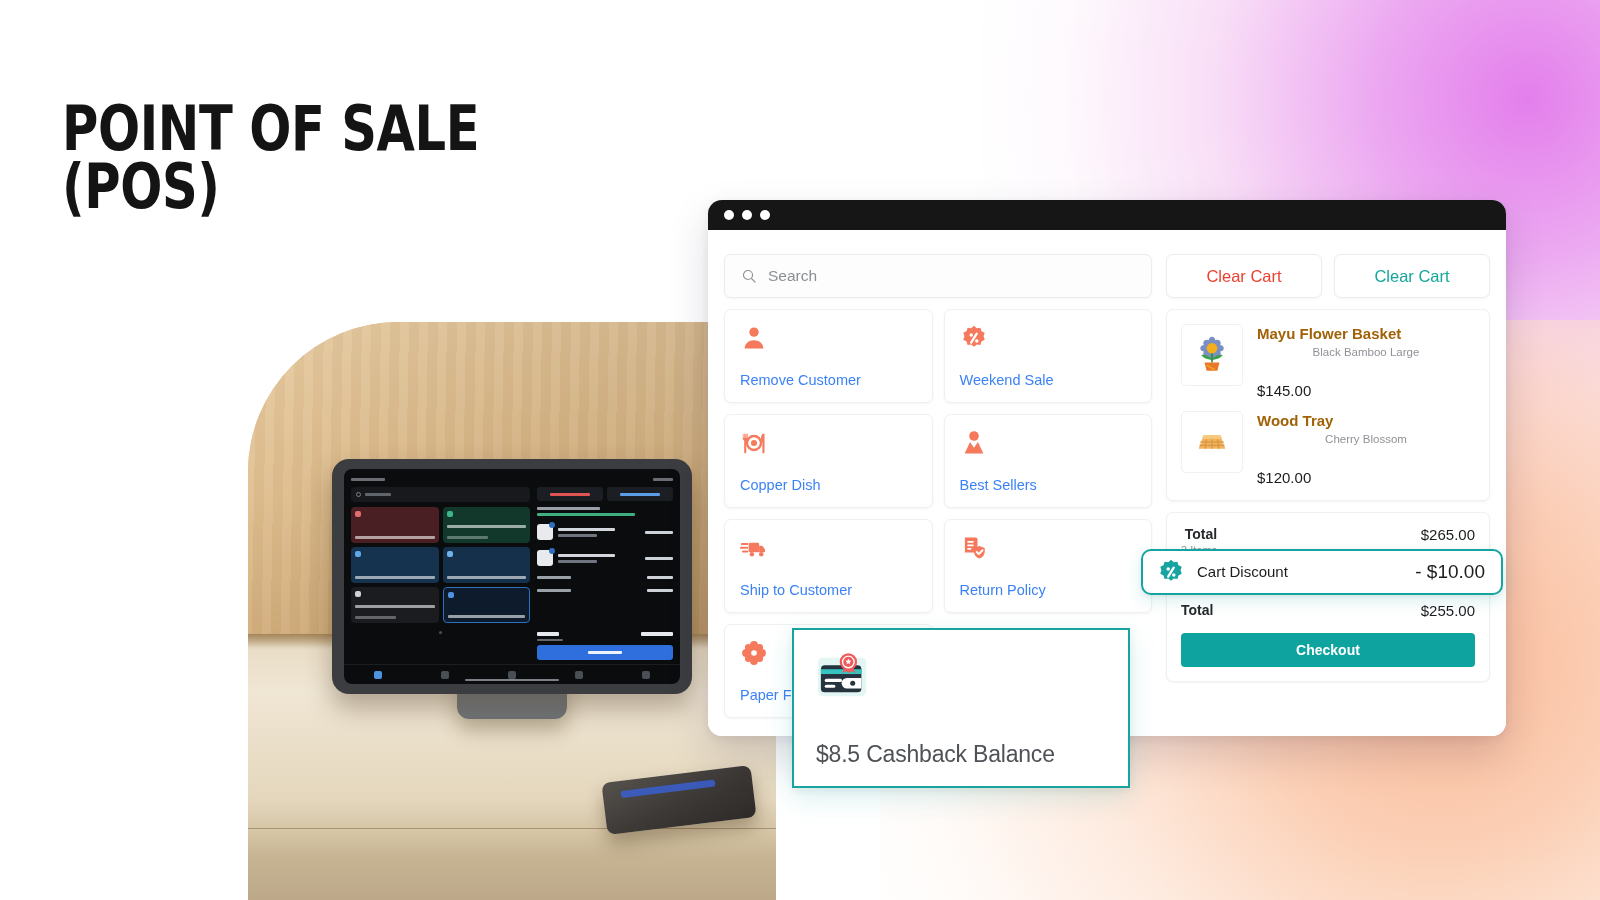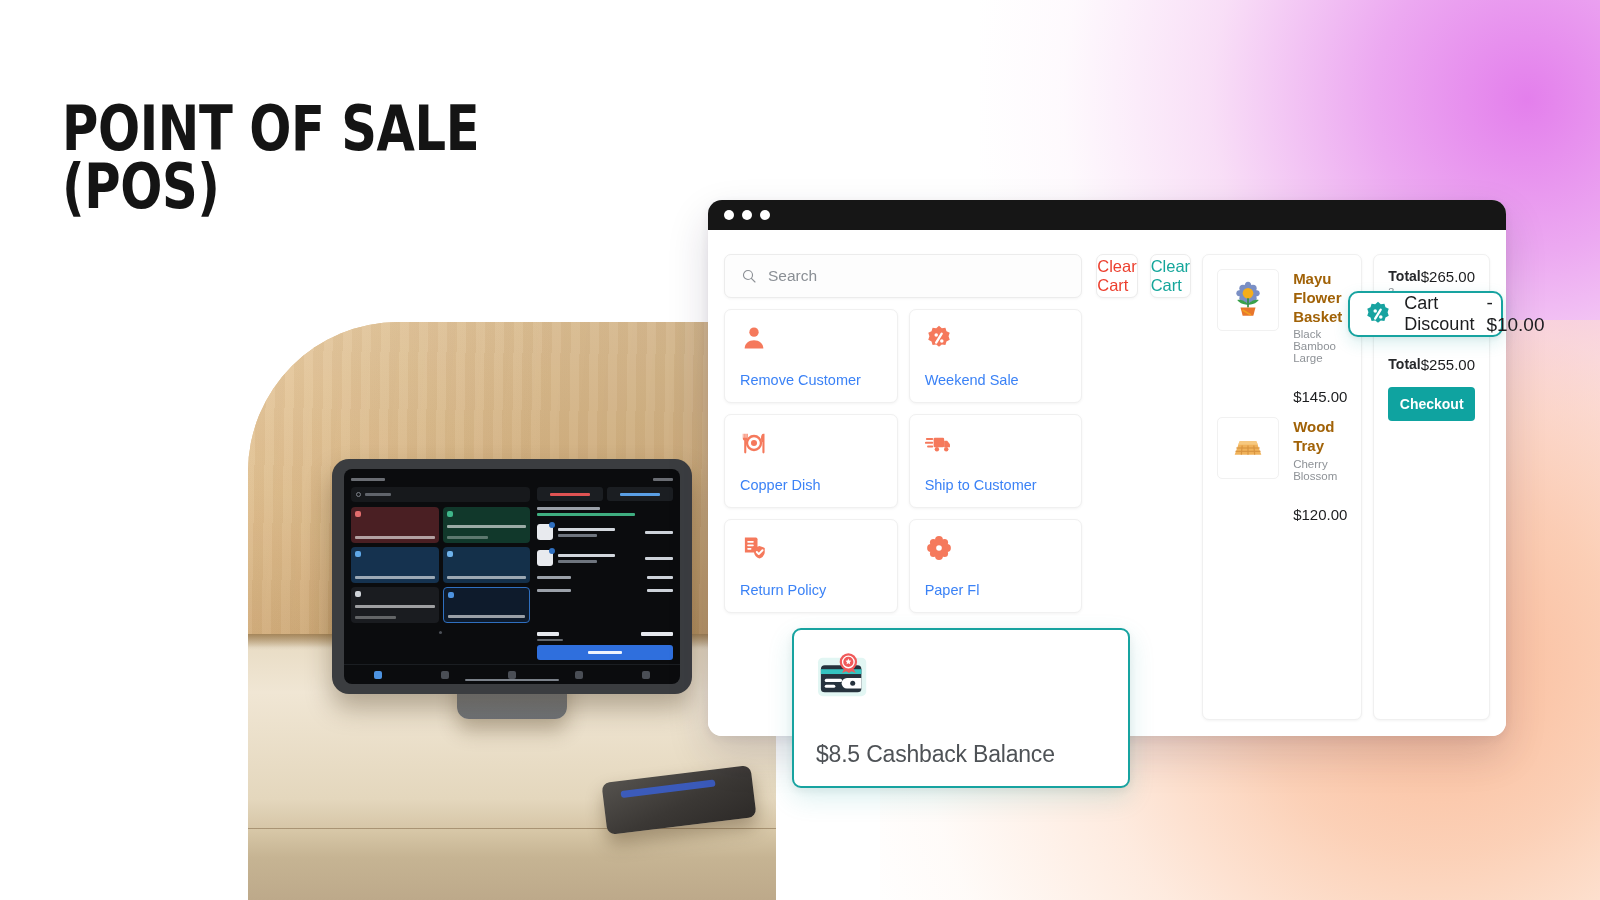--- a/index.html
+++ b/index.html
@@ -296,21 +296,21 @@
     border: 1px solid #f0f0f0;
     border-radius: 7px;
     box-shadow: 0 1px 3px rgba(0,0,0,0.05);
     padding: 14px 15px;
     display: flex; flex-direction: column; justify-content: space-between;
   }
   .tile-icon { width: 28px; height: 28px; color: #f5795c; }
   .tile-label { font-size: 14.5px; color: #3b82f6; }
 
   
-  .pane-right { flex: 1; display: flex; gap: 11px; }
+  .pane-right { flex: 1; display: flex; flex-direction: column; gap: 11px; }
   .cart-actions { display: flex; gap: 12px; }
   .cart-btn {
     flex: 1; height: 44px;
     background: #ffffff;
     border: 1px solid #ececec;
     border-radius: 7px;
     box-shadow: 0 1px 3px rgba(0,0,0,0.045);
     display: flex; align-items: center; justify-content: center;
     font-size: 16.5px; font-weight: 400;
   }
@@ -329,21 +329,21 @@
   .item-thumb {
     width: 62px; height: 62px; flex: none;
     background: #ffffff;
     border: 1px solid #f1f1f1;
     border-radius: 5px;
     display: flex; align-items: center; justify-content: center;
   }
   .item-thumb svg { width: 40px; height: 40px; }
   .item-info { flex: 1; padding-top: 1px; }
   .item-name { font-size: 15px; font-weight: 700; color: #a16207; line-height: 1.25; }
-  .item-variant { font-size: 11.5px; color: #8e9297; margin-top: 2px; }
+  .item-variant { font-size: 11.5px; color: #8e9297; margin-top: 2px; text-align: center; }
   .item-price { font-size: 15px; color: #1c1d1f; margin-top: 24px; }
 
   .totals-card {
     background: #ffffff;
     border: 1px solid #f0f0f0;
     border-radius: 7px;
     box-shadow: 0 1px 3px rgba(0,0,0,0.05);
     padding: 13px 14px 14px;
     position: relative;
   }
@@ -376,31 +376,31 @@
     background: #ffffff;
     border: 2px solid #17a3a0;
     border-radius: 10px;
     box-shadow: 0 6px 16px rgba(23,163,160,0.16), 0 2px 5px rgba(0,0,0,0.05);
     display: flex; align-items: center;
     padding: 0 16px 0 14px;
     gap: 12px;
     z-index: 5;
   }
   .discount-badge { width: 28px; height: 28px; flex: none; }
-  .discount-label { flex: 1; font-size: 18px; color: #1c1d1f; }
+  .discount-label { flex: 1; font-size: 15px; color: #1c1d1f; }
   .discount-value { font-size: 19px; color: #1c1d1f; }
 
   
   .cashback {
     position: absolute;
     left: 792px; top: 628px;
     width: 338px; height: 160px;
     background: #ffffff;
     border: 2px solid #17a3a0;
-    border-radius: 9px;
+    border-radius: 0;
     box-shadow: 0 10px 26px rgba(23,163,160,0.16), 0 3px 8px rgba(0,0,0,0.06);
     padding: 18px 22px;
     display: flex; flex-direction: column; justify-content: space-between;
     z-index: 40;
   }
   .cashback-icon { width: 58px; height: 54px; }
   .cashback-text { font-size: 23px; color: #4e5256; letter-spacing: -0.2px; }
 </style>
 </head>
 <body>
@@ -573,20 +573,27 @@
           <div class="tile">
             <svg class="tile-icon" viewBox="0 0 24 24">
               <circle cx="12" cy="12" r="6" fill="none" stroke="currentColor" stroke-width="2"></circle>
               <circle cx="12" cy="12" r="2.6" fill="currentColor"></circle>
               <path d="M2.4 4v4.2c0 .9.5 1.5 1.2 1.7V20a.9.9 0 001.8 0v-10c.7-.2 1.2-.8 1.2-1.7V4h-1.1v3.4h-.7V4h-1.1v3.4h-.7V4z" fill="currentColor"></path>
               <path d="M20 4c-1.2 0-2 1.6-2 4 0 1.7.5 2.9 1.2 3.4V20a.9.9 0 001.8 0V4z" fill="currentColor"></path>
             </svg>
             <span class="tile-label">Copper Dish</span>
           </div>
 
+          <div class="tile">
+            <svg class="tile-icon" viewBox="0 0 24 24" fill="currentColor">
+              <circle cx="12" cy="6" r="4.1"></circle>
+              <path d="M8.6 11.2L4 21h16l-4.6-9.8L12 16z"></path>
+            </svg>
+            <span class="tile-label">Best Sellers</span>
+          </div>
 
           <div class="tile">
             <svg class="tile-icon" viewBox="0 0 24 24" fill="currentColor">
               <rect x="7.4" y="7.6" width="9" height="8" rx="1"></rect>
               <path d="M16.4 10h2.6l2.4 3v2.6h-5z"></path>
               <circle cx="10.2" cy="17.4" r="1.9"></circle>
                 <circle cx="18.2" cy="17.4" r="1.9"></circle>
               <g stroke="currentColor" stroke-width="1.7" stroke-linecap="round">
                 <line x1="1.6" y1="8.6" x2="6.2" y2="8.6"></line>
                 <line x1="0.8" y1="11.8" x2="6.2" y2="11.8"></line>

